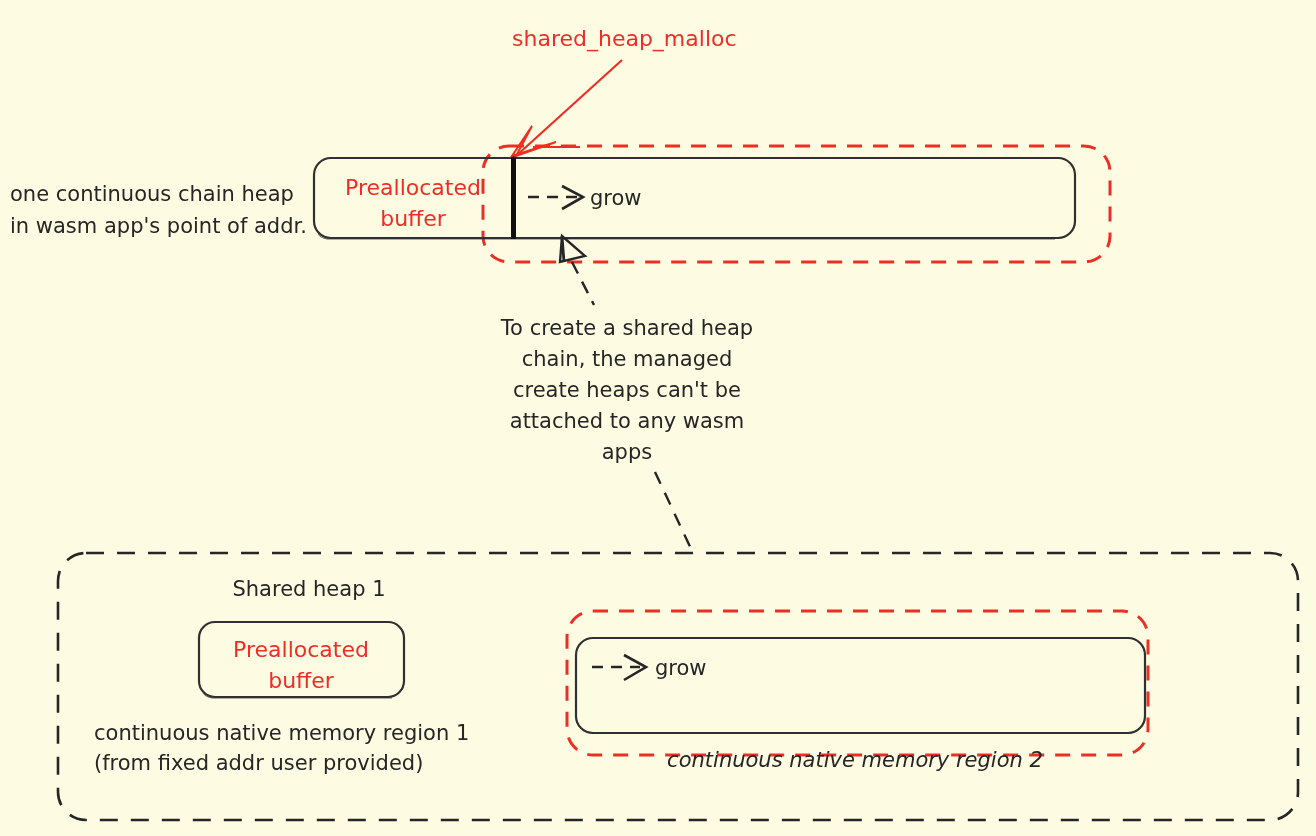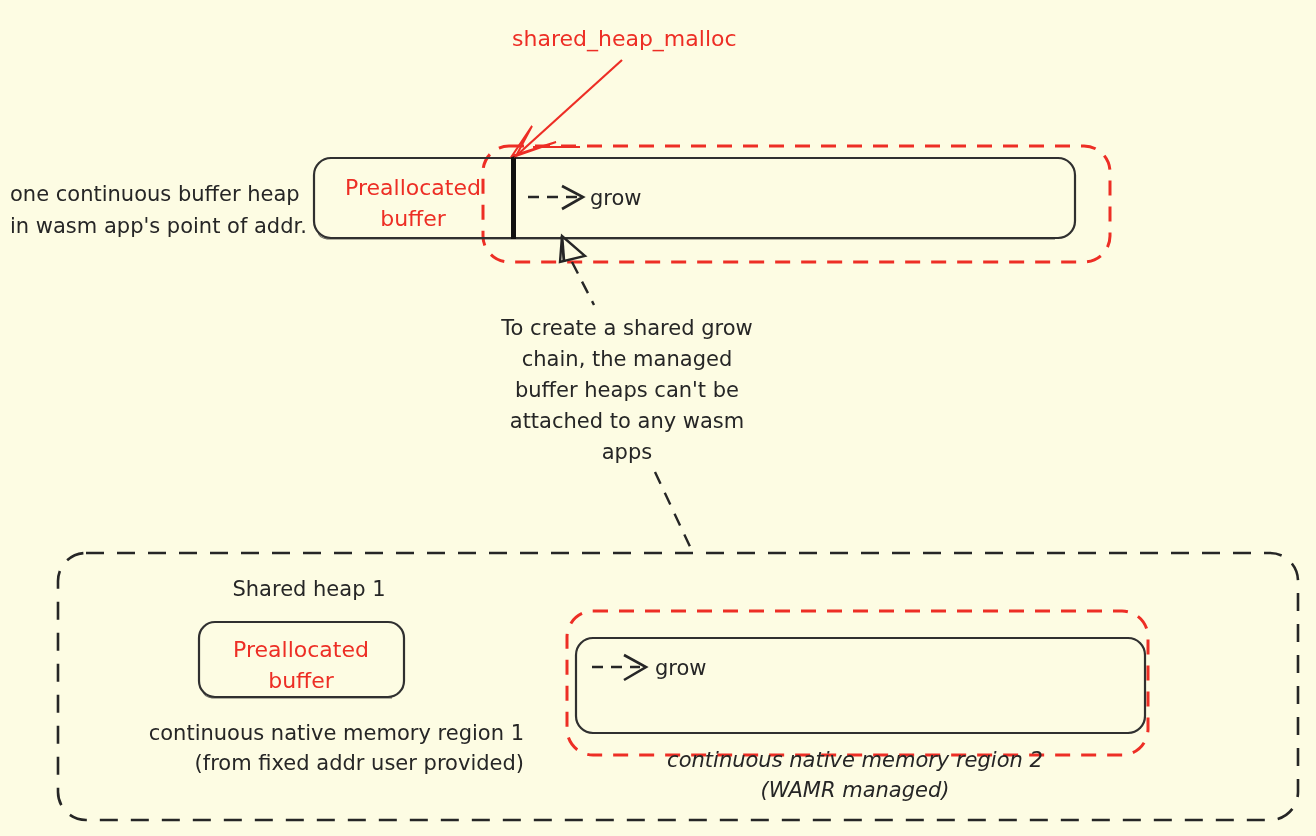--- a/index.html
+++ b/index.html
@@ -17,21 +17,21 @@
 
   .t-left{left:10px;top:146px;font-size:21px;line-height:32px;color:#262626;}
   .t-malloc{left:512px;top:25px;font-size:22px;color:#ED2E25;}
   .t-prealloc-top{left:333px;top:172px;font-size:22px;color:#ED2E25;text-align:center;width:160px;line-height:31px;}
   .t-grow-top{left:590px;top:185px;font-size:21px;color:#262626;}
   .t-note{left:487px;top:313px;width:280px;font-size:21px;line-height:31px;color:#262626;text-align:center;}
   .t-sh1{left:124px;top:576px;width:370px;text-align:center;font-size:21px;color:#262626;}
   .t-sh2{left:671px;top:572px;width:370px;text-align:center;font-size:21px;color:#262626;}
   .t-prealloc-bot{left:201px;top:634px;width:200px;text-align:center;font-size:22px;line-height:31px;color:#ED2E25;}
   .t-grow-bot{left:655px;top:655px;font-size:21px;color:#262626;}
-  .t-reg1{left:94px;top:718px;width:430px;text-align:right;font-size:21px;line-height:30px;color:#262626;}
+  .t-reg1{left:94px;top:718px;width:430px;text-align:left;font-size:21px;line-height:30px;color:#262626;}
   .t-reg2{left:640px;top:745px;width:430px;text-align:center;font-size:21px;line-height:30px;color:#262626;font-style:italic;}
 </style>
 </head>
 <body>
 
 <div id="stage">
 
   <svg class="svg-layer" viewBox="0 0 1316 836" xmlns="http://www.w3.org/2000/svg">
 
     <rect x="483" y="146" width="627" height="116" rx="26" ry="26" fill="none" stroke="#ED2E25" stroke-width="3" stroke-dasharray="15,11" stroke-linecap="butt"></rect>
@@ -62,32 +62,32 @@
 
     <rect x="567" y="611" width="581" height="144" rx="26" ry="26" fill="none" stroke="#ED2E25" stroke-width="3" stroke-dasharray="15,11"></rect>
     <rect x="576" y="638" width="569" height="95" rx="17" ry="17" fill="none" stroke="#303030" stroke-width="2.2"></rect>
 
     <line x1="592" y1="667" x2="640" y2="667" stroke="#262626" stroke-width="2.6" stroke-dasharray="11,8"></line>
     <polyline points="624,655 646,667 624,680" fill="none" stroke="#262626" stroke-width="2.6" stroke-linejoin="miter"></polyline>
   </svg>
 
   <div class="txt t-malloc">shared_heap_malloc</div>
 
-  <div class="txt t-left"><br><span>one continuous buffer heap</span><br><span>in wasm app's point of addr.</span></div>
+  <div class="txt t-left"><br><span>one continuous chain heap</span><br><span>in wasm app's point of addr.</span></div>
 
   <div class="txt t-prealloc-top"><span>Preallocated</span><br><span>buffer</span></div>
 
   <div class="txt t-grow-top">grow</div>
 
-  <div class="txt t-note"><span>To create a shared grow</span><br><span>chain, the managed</span><br><span>buffer heaps can't be</span><br><span>attached to any wasm</span><br><span>apps</span></div>
+  <div class="txt t-note"><span>To create a shared heap</span><br><span>chain, the managed</span><br><span>create heaps can't be</span><br><span>attached to any wasm</span><br><span>apps</span></div>
 
   <div class="txt t-sh1">Shared heap 1</div>
 
 
   <div class="txt t-prealloc-bot"><span>Preallocated</span><br><span>buffer</span></div>
 
   <div class="txt t-grow-bot">grow</div>
 
   <div class="txt t-reg1"><span>continuous native memory region 1</span><br><span>(from fixed addr user provided)</span></div>
 
-  <div class="txt t-reg2"><span>continuous native memory region 2</span><br><span>(WAMR managed)</span></div>
+  <div class="txt t-reg2"><span>continuous native memory region 2</span><br></div>
 
 </div>
 
 </body></html>

